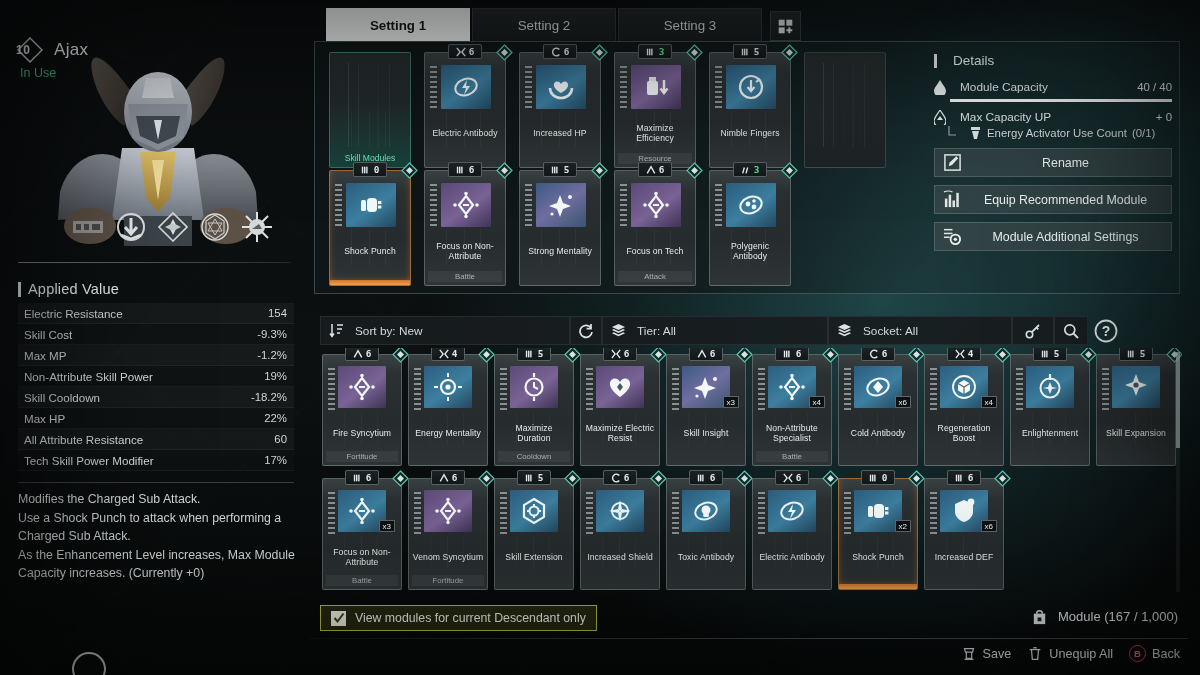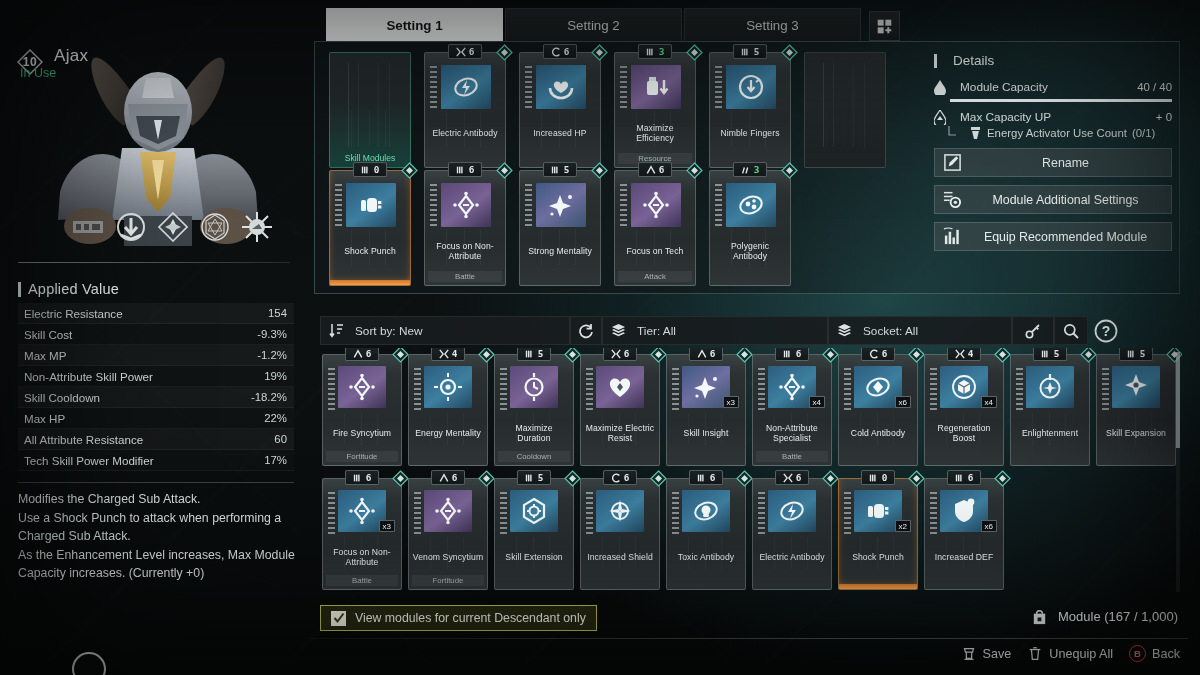--- a/index.html
+++ b/index.html
@@ -27,21 +27,21 @@
       linear-gradient(45deg, transparent 60%, rgba(255,255,255,.014) 61%, transparent 62%),
       linear-gradient(200deg, transparent 30%, rgba(255,255,255,.012) 31%, transparent 33%);
     background-size: 240px 240px, 300px 300px, 180px 180px;
   }
 
   
   .left-panel { position: absolute; left: 0; top: 0; width: 310px; height: 675px; }
   .lvl-row { position: absolute; left: 16px; top: 36px; display: flex; align-items: center; gap: 10px; }
   .lvl-dia {
     width: 28px; height: 28px; position: relative;
-    display: flex; align-items: center; justify-content: center; margin-top: 12px;
+    display: flex; align-items: center; justify-content: flex-start;
   }
   .lvl-dia svg { position: absolute; inset: 0; }
   .lvl-num { position: relative; font-size: 12px; font-weight: bold; color: #e6eaea; letter-spacing: .5px; }
   .char-name { font-size: 17px; color: #edf1f1; font-weight: 500; letter-spacing: .3px; }
   .in-use { position: absolute; left: 20px; top: 66px; font-size: 12.5px; color: #3fbf86; }
 
   .char-art { position: absolute; left: 18px; top: 20px; width: 280px; height: 230px; }
 
   .class-icons { position: absolute; left: 72px; top: 212px; display: flex; gap: 12px; align-items: center; }
   .class-icons .ci { width: 30px; height: 30px; opacity: .95; }
@@ -65,21 +65,21 @@
   .stat-row:nth-child(odd) { background: rgba(255,255,255,.045); }
   .stat-row:nth-child(even) { background: rgba(255,255,255,.015); }
   .stat-val { color: #cdd4d4; font-size: 11.4px; }
 
   .desc-sep { position: absolute; left: 18px; top: 482px; width: 276px; height: 1px; background: rgba(200,210,210,.25); }
   .desc-block { position: absolute; left: 18px; top: 490px; width: 284px; font-size: 12.3px; line-height: 18.6px; color: #d3d9d9; }
 
   
   .tabs { position: absolute; left: 326px; top: 8px; display: flex; align-items: flex-end; gap: 2px; }
   .tab {
-    width: 177px; height: 33px; display: flex; align-items: center; justify-content: center;
+    width: 144px; height: 33px; display: flex; align-items: center; justify-content: center;
     font-size: 13.3px; color: #cfd6d6;
     background: linear-gradient(180deg,#22282a,#171c1e);
     border: 1px solid rgba(255,255,255,.10);
     border-bottom: none;
   }
   .tab.active { background: #e9edec; color: #15191a; font-weight: 600; border-color: #e9edec; }
   .tab-add {
     width: 31px; height: 30px; margin-left: 6px; display: flex; align-items: center; justify-content: center;
     background: linear-gradient(180deg,#23292b,#171c1e); border: 1px solid rgba(255,255,255,.12);
   }
@@ -726,41 +726,41 @@
 
     <div class="det-btn">
       <svg class="bicon" viewBox="0 0 20 20">
         <rect x="2" y="2" width="16" height="16" fill="none" stroke="#dfe5e5" stroke-width="1.6"></rect>
         <path d="M6 14 L7 10 L14 3.5 L16 5.5 L9.5 12.5Z" fill="#e9efef"></path>
       </svg>
       <span class="btxt">Rename</span>
     </div>
     <div class="det-btn">
       <svg class="bicon" viewBox="0 0 20 20">
+        <g fill="#e2e8e8">
+            <rect x="2" y="9" width="2.6" height="9"></rect>
+            <rect x="6" y="5" width="2.6" height="13"></rect>
+            <rect x="10" y="11" width="2.6" height="7"></rect>
+            <rect x="14" y="3" width="2.6" height="15"></rect>
+          </g>
+        <path d="M1 2 Q6 0 10 2" stroke="#e2e8e8" stroke-width="1.2" fill="none"></path>
+      </svg>
+      <span class="btxt">Equip Recommended Module</span>
+    </div>
+    <div class="det-btn">
+      <svg class="bicon" viewBox="0 0 20 20">
         <g fill="#dfe5e5">
             <rect x="1" y="2" width="9" height="1.6"></rect>
             <rect x="1" y="6" width="9" height="1.6"></rect>
             <rect x="1" y="10" width="6" height="1.6"></rect>
           </g>
         <circle cx="13" cy="13" r="5" fill="none" stroke="#e9efef" stroke-width="2"></circle>
         <circle cx="13" cy="13" r="1.8" fill="#e9efef"></circle>
       </svg>
       <span class="btxt">Module Additional Settings</span>
-    </div>
-    <div class="det-btn">
-      <svg class="bicon" viewBox="0 0 20 20">
-        <g fill="#e2e8e8">
-            <rect x="2" y="9" width="2.6" height="9"></rect>
-            <rect x="6" y="5" width="2.6" height="13"></rect>
-            <rect x="10" y="11" width="2.6" height="7"></rect>
-            <rect x="14" y="3" width="2.6" height="15"></rect>
-          </g>
-        <path d="M1 2 Q6 0 10 2" stroke="#e2e8e8" stroke-width="1.2" fill="none"></path>
-      </svg>
-      <span class="btxt">Equip Recommended Module</span>
     </div>
   </div>
 
   <div class="filters">
     <div class="f-seg f-sort">
       <span class="f-icobox">
         <svg width="15" height="15" viewBox="0 0 15 15">
           <g stroke="#dde3e3" stroke-width="1.5">
               <path d="M8 2 L14 2 M8 6 L13 6 M8 10 L11 10"></path>
               <path d="M3 1 L3 13 M1 10.5 L3 13.5 L5 10.5"></path>

